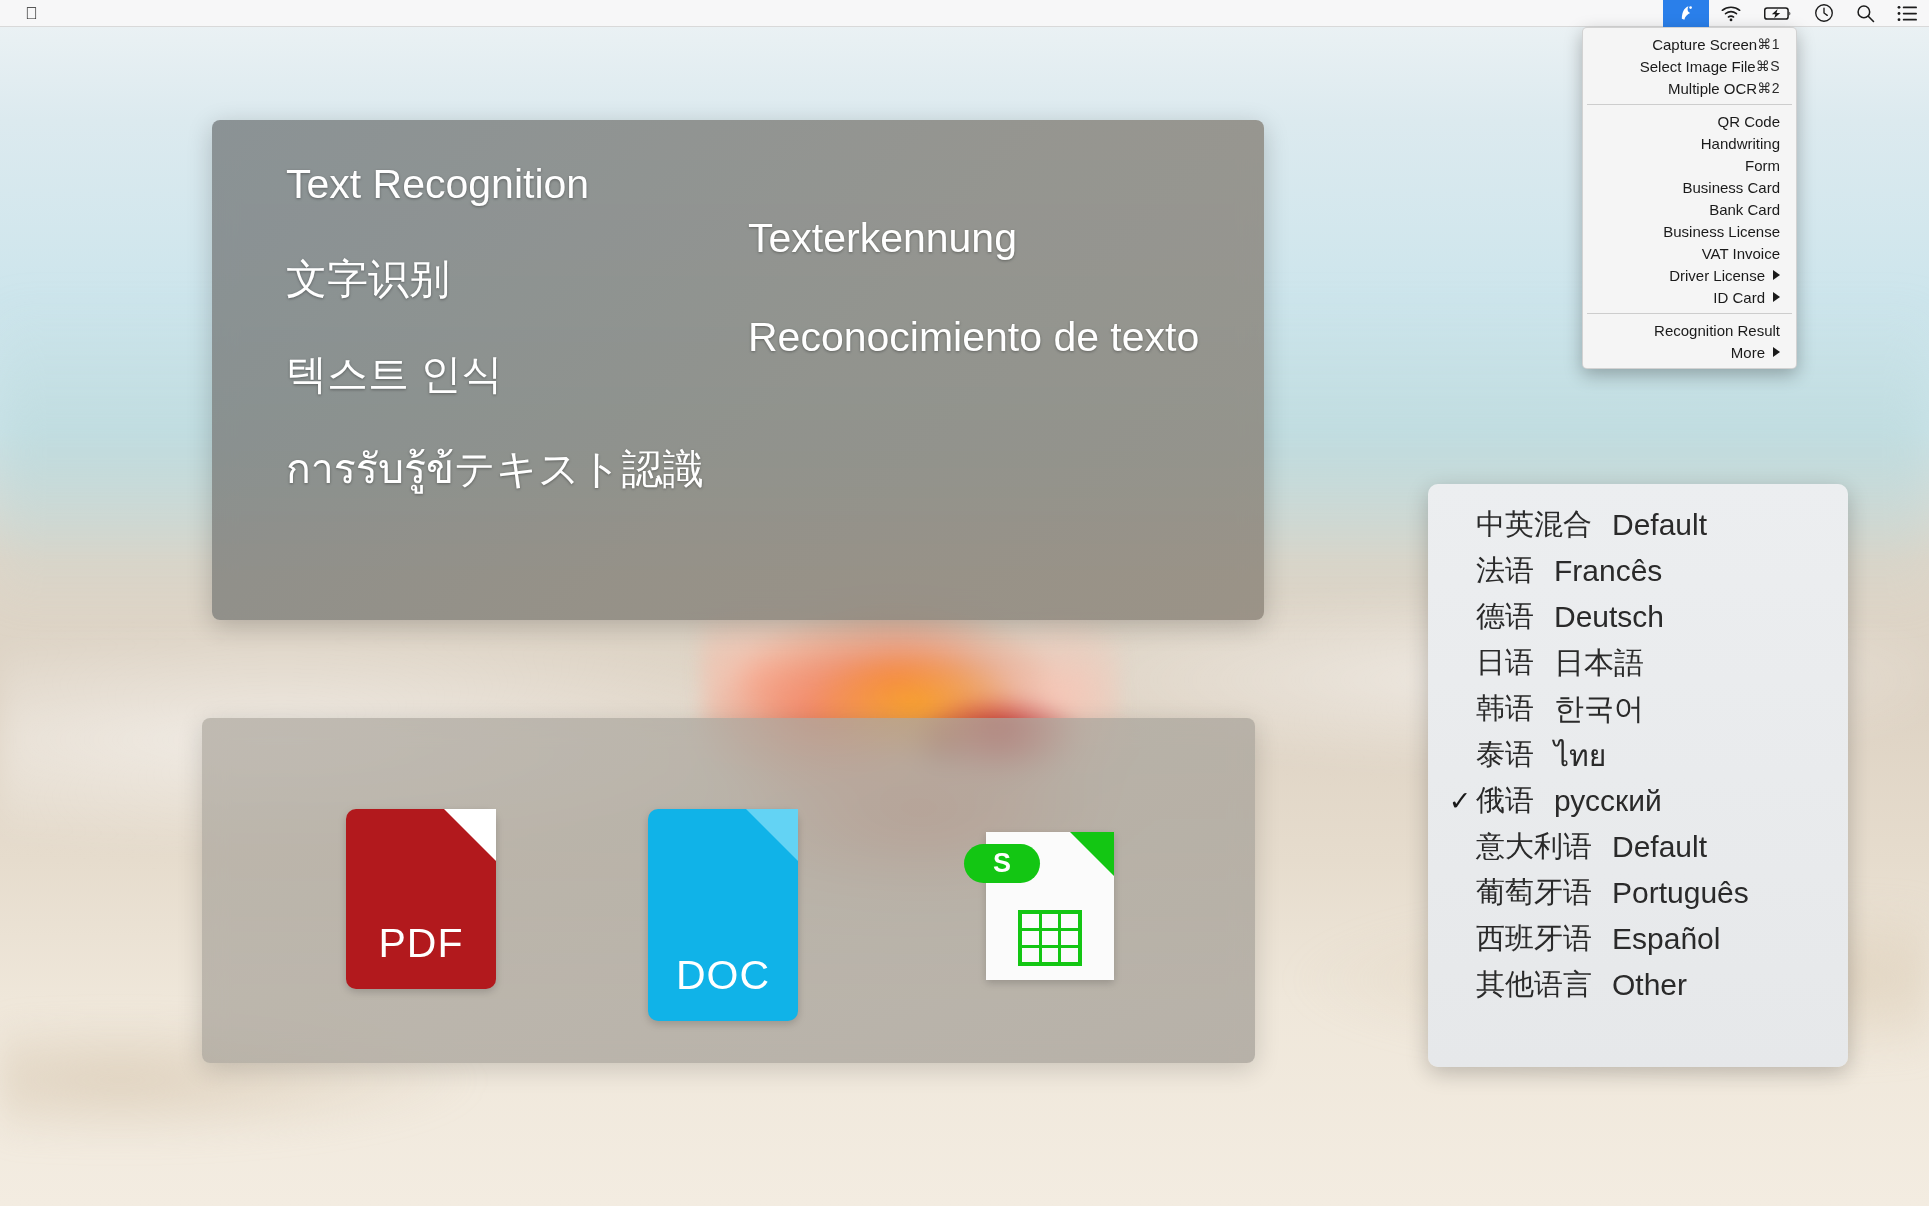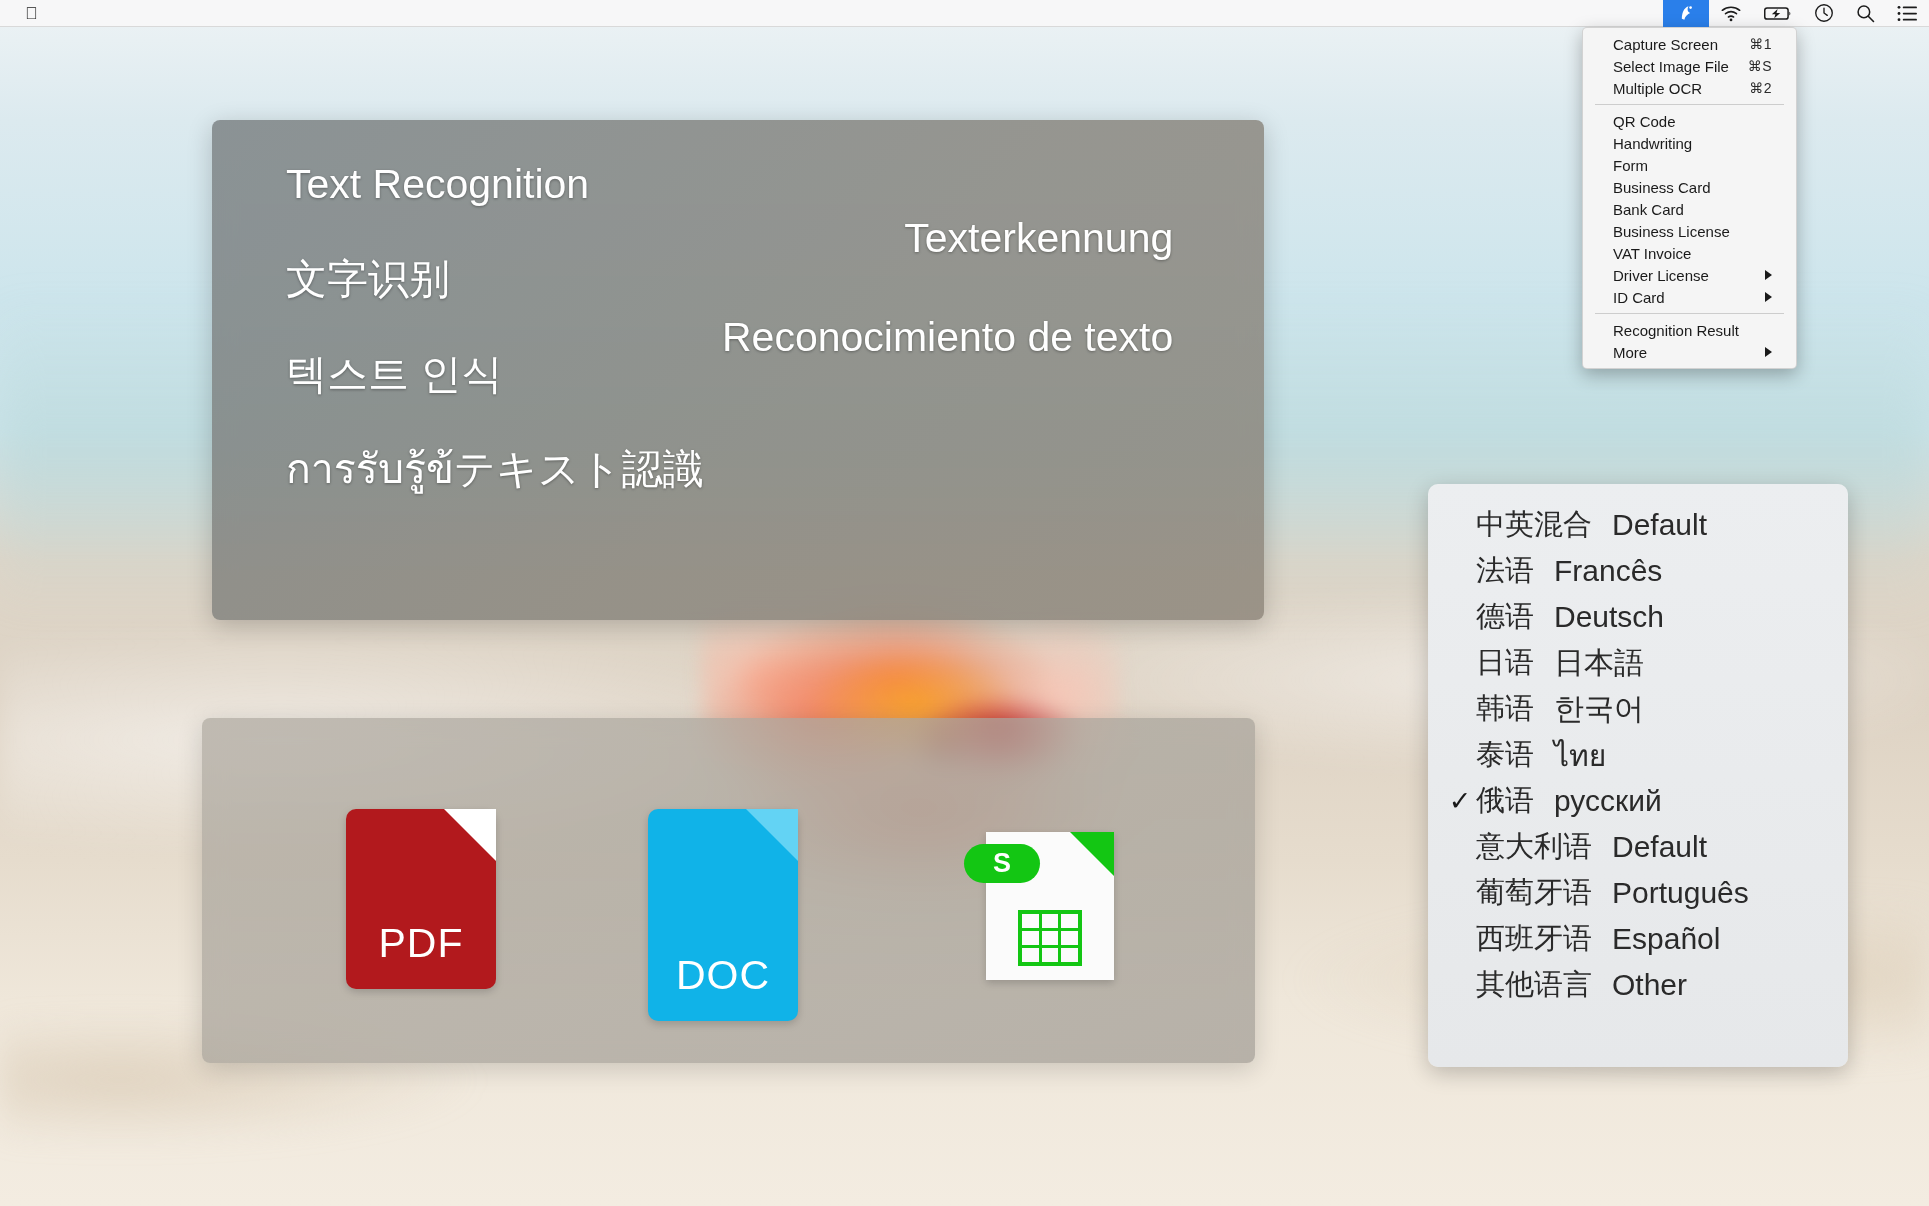--- a/index.html
+++ b/index.html
@@ -81,24 +81,25 @@
   .apple-logo { font-size: 17px; line-height: 1; }
 
   
   #app-menu {
     position: absolute;
     left: 1582px; top: 27px; width: 215px;
     background: #f5f5f5;
     border: 1px solid rgba(0,0,0,.14);
     border-radius: 5px;
     box-shadow: 0 6px 18px rgba(0,0,0,.28);
-    padding: 5px 12px;
+    padding: 5px 4px;
     z-index: 60;
     font-size: 15px;
     color: #1a1a1a;
+    text-align: right;
   }
   .menu-row {
     display: flex; align-items: center;
     height: 22px; padding: 0 12px 0 18px;
     white-space: nowrap;
   }
   .menu-row .label { flex: 1; }
   .menu-row .shortcut { color: #2b2b2b; font-size: 14px; letter-spacing: .5px; }
   .menu-row .submenu-arrow {
     width: 0; height: 0;
@@ -120,21 +121,21 @@
     overflow: hidden;
     z-index: 10;
   }
   .tp-col {
     position: absolute;
     color: #ffffff;
     text-shadow: 0 1px 3px rgba(0,0,0,.35);
     font-weight: 400;
   }
   #tp-left  { left: 74px; top: 42px; }
-  #tp-right { left: 510px; top: 96px; text-align: right; }
+  #tp-right { left: 536px; top: 96px; }
   .tp-line { font-size: 41px; line-height: 1.1; white-space: nowrap; }
   #tp-left .tp-line  { margin-bottom: 50px; }
   #tp-right .tp-line { margin-bottom: 54px; }
   #tp-left .tp-line:last-child, #tp-right .tp-line:last-child { margin-bottom: 0; }
 
   
   #files-panel {
     position: absolute;
     left: 202px; top: 718px; width: 1053px; height: 345px;
     background: linear-gradient(160deg, rgba(175,170,161,.74), rgba(163,158,150,.74));

